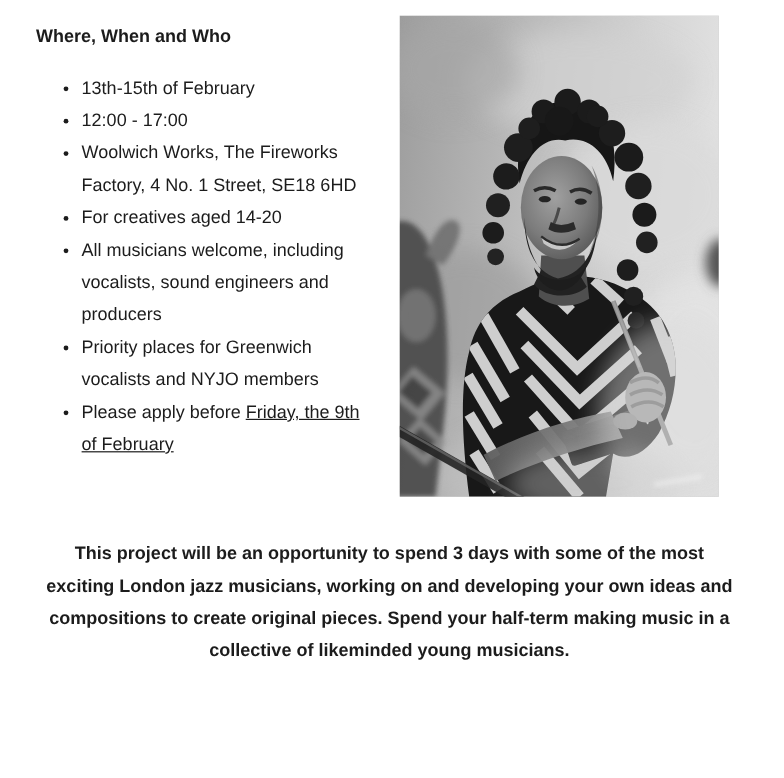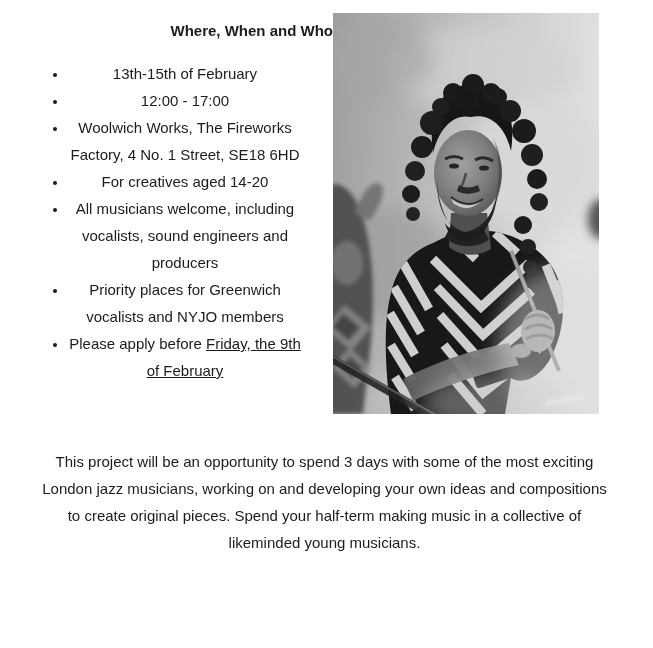--- a/index.html
+++ b/index.html
@@ -25,35 +25,33 @@
   .info-col {
     width: 303px;
     flex: 0 0 303px;
   }
   .info-heading {
     margin: 9px 0 0 0;
     font-size: 15px;
     line-height: 18px;
     font-weight: bold;
     color: #1c1c1c;
-    text-align: right;
   }
   ul.info-list {
     margin: 20px 0 0 0;
     padding: 0 0 0 38px;
     width: 234px;
     list-style: disc outside;
     font-size: 15px;
     line-height: 27px;
     color: #1c1c1c;
   }
   ul.info-list li {
     padding: 0;
     margin: 0;
-    text-align: center;
   }
   ul.info-list li::marker {
     font-size: 13px;
   }
   .apply-link {
     color: #1c1c1c;
     text-decoration: underline;
     cursor: pointer;
   }
   .photo-wrap {
@@ -67,20 +65,21 @@
   .paragraphs {
     margin-top: 34px;
     padding: 0 34px;
     text-align: center;
     font-size: 15px;
     line-height: 27px;
     color: #1c1c1c;
   }
   .paragraphs p {
     margin: 0 4px 9px 0;
+    font-weight: bold;
   }
 </style>
 </head>
 <body>
 
 <div class="page">
 
   <div class="top-row">
 
     <div class="info-col">

